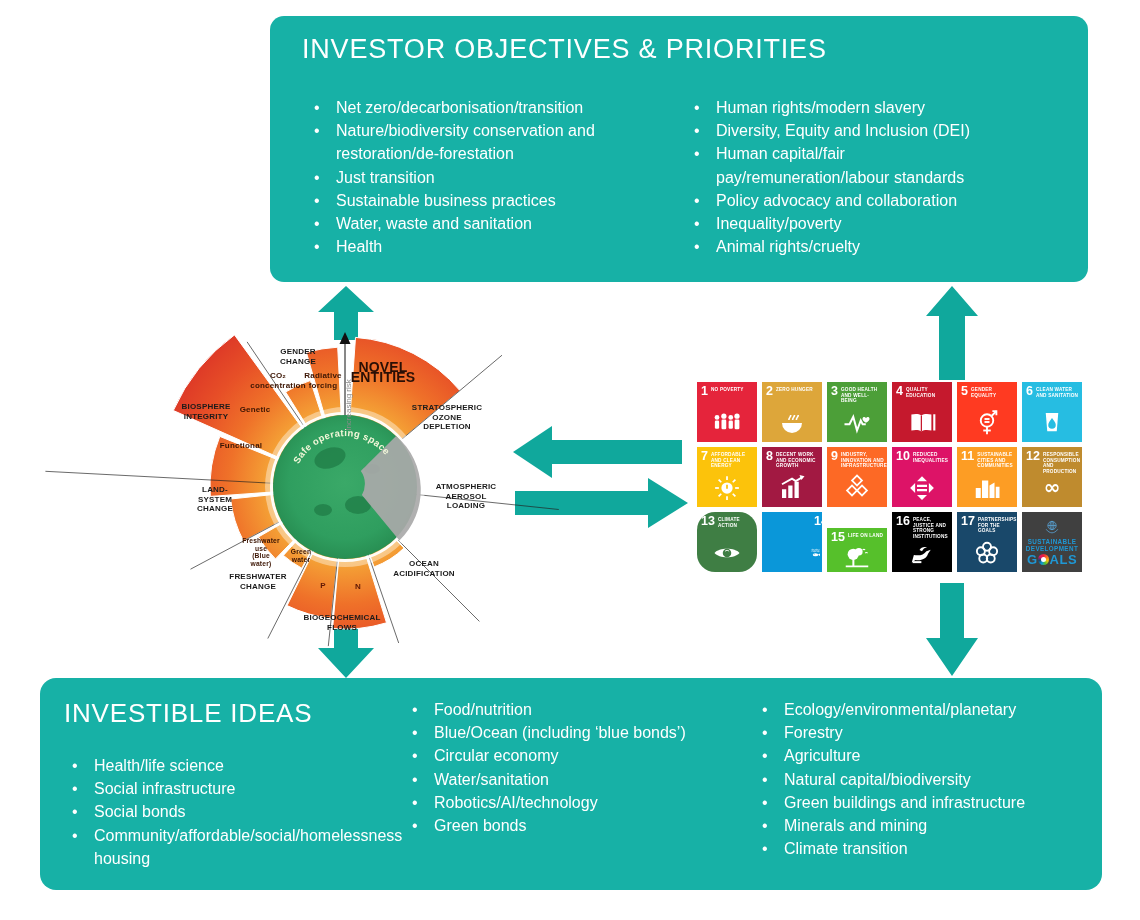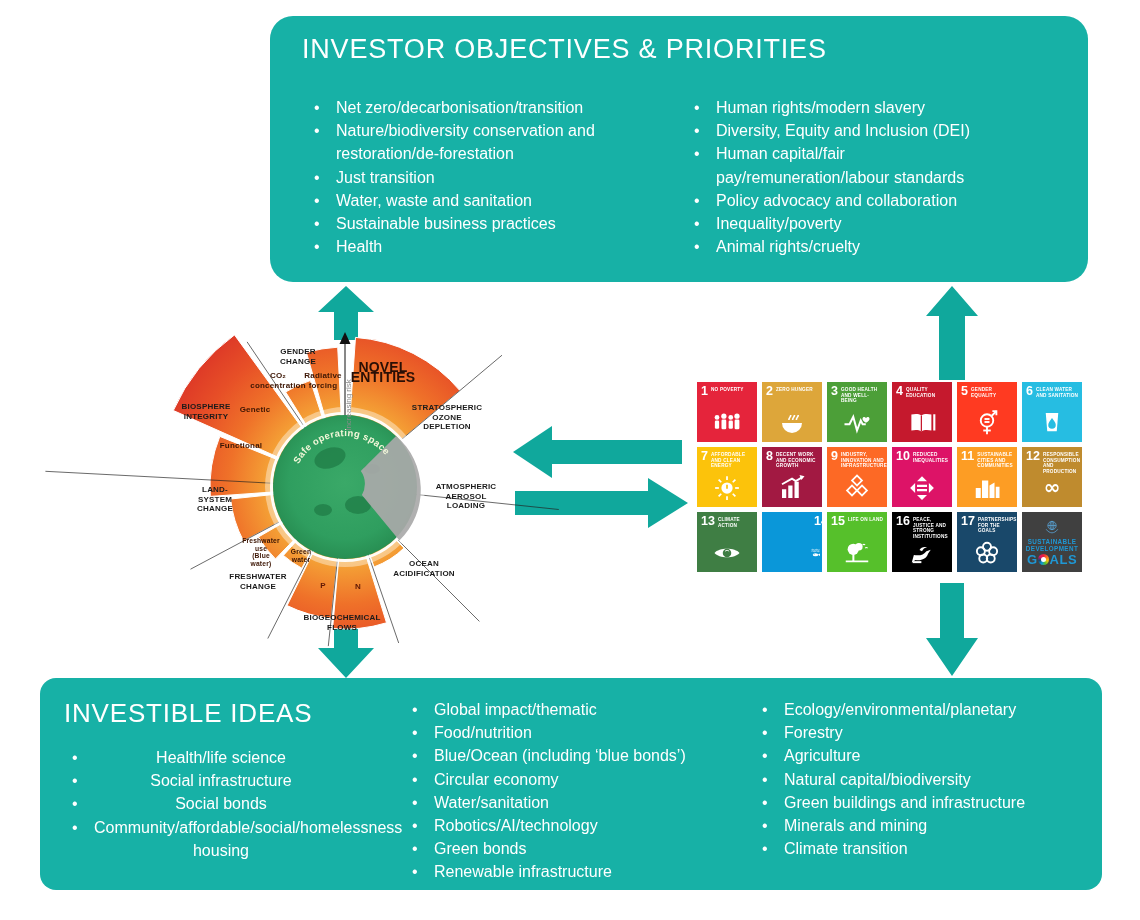--- a/index.html
+++ b/index.html
@@ -1,32 +1,32 @@
 <!DOCTYPE html>
 <html><head>
 <meta charset="utf-8">
 <style>
   html,body{margin:0;padding:0;}
   body{width:1140px;height:920px;position:relative;background:#ffffff;
        font-family:"Liberation Sans",sans-serif;overflow:hidden;}
   .abs{position:absolute;}
 
   
-  .teal-box{position:absolute;background:#17b1a6;border-radius:23px;color:#fff;}
+  .teal-box{position:absolute;background:#17b1a6;border-radius:14px;color:#fff;}
   #top-box{left:270px;top:16px;width:818px;height:266px;}
   #bottom-box{left:40px;top:678px;width:1062px;height:212px;border-radius:16px;}
   .box-title{position:absolute;color:#fff;font-weight:500;letter-spacing:.8px;font-size:27px;}
   #top-box .box-title{left:32px;top:18px;}
   #bottom-box .box-title{left:24px;top:20px;font-size:26px;}
   ul.blist{list-style:none;margin:0;padding:0;position:absolute;}
   ul.blist li{position:relative;padding-left:26px;font-size:16px;line-height:23.2px;color:#fff;}
   ul.blist li::before{content:"•";position:absolute;left:4px;top:0;font-size:16px;}
   #top-col1{left:40px;top:80px;width:310px;}
   #top-col2{left:420px;top:80px;width:310px;}
-  #bot-col1{left:28px;top:68px;width:280px;text-align:center;}
+  #bot-col1{left:28px;top:76px;width:280px;}
   #bot-col2{left:368px;top:20px;width:310px;}
   #bot-col3{left:718px;top:20px;width:330px;}
 
   
   #arrow-layer{left:0;top:0;pointer-events:none;}
 
   
   .pb-label{position:absolute;transform:translate(-50%,-50%);white-space:pre-line;
             text-align:center;color:#1b1b1b;font-size:8px;line-height:9.5px;
             font-weight:700;letter-spacing:.2px;}
@@ -56,22 +56,22 @@
 </style>
 </head>
 <body>
 
 <div class="teal-box" id="top-box">
   <div class="box-title">INVESTOR OBJECTIVES &amp; PRIORITIES</div>
   <ul class="blist" id="top-col1">
       <li>Net zero/decarbonisation/transition</li>
       <li>Nature/biodiversity conservation and restoration/de-forestation</li>
       <li>Just transition</li>
+      <li>Sustainable business practices</li>
       <li>Water, waste and sanitation</li>
-      <li>Sustainable business practices</li>
       <li>Health</li>
     </ul>
   <ul class="blist" id="top-col2">
       <li>Human rights/modern slavery</li>
       <li>Diversity, Equity and Inclusion (DEI)</li>
       <li>Human capital/fair pay/remuneration/labour standards</li>
       <li>Policy advocacy and collaboration</li>
       <li>Inequality/poverty</li>
       <li>Animal rights/cruelty</li>
     </ul>
@@ -79,28 +79,26 @@
 
 <div class="teal-box" id="bottom-box">
   <div class="box-title">INVESTIBLE IDEAS</div>
   <ul class="blist" id="bot-col1">
       <li>Health/life science</li>
       <li>Social infrastructure</li>
       <li>Social bonds</li>
       <li>Community/affordable/social/homelessness housing</li>
     </ul>
   <ul class="blist" id="bot-col2">
-      <li>Global impact/thematic</li>
       <li>Food/nutrition</li>
       <li>Blue/Ocean (including ‘blue bonds’)</li>
       <li>Circular economy</li>
       <li>Water/sanitation</li>
       <li>Robotics/AI/technology</li>
       <li>Green bonds</li>
-      <li>Renewable infrastructure</li>
     </ul>
   <ul class="blist" id="bot-col3">
       <li>Ecology/environmental/planetary</li>
       <li>Forestry</li>
       <li>Agriculture</li>
       <li>Natural capital/biodiversity</li>
       <li>Green buildings and infrastructure</li>
       <li>Minerals and mining</li>
       <li>Climate transition</li>
     </ul>
@@ -393,21 +391,21 @@
       <div class="sdg-head">
         <span class="sdg-num">12</span>
         <span class="sdg-title">RESPONSIBLE CONSUMPTION AND PRODUCTION</span>
       </div>
       <div class="sdg-icon">
         <svg viewBox="0 0 24 24" width="30" height="30">
           <text x="12" y="17" font-size="16" font-weight="700" fill="#fff" text-anchor="middle" font-family="DejaVu Sans,sans-serif">∞</text>
         </svg>
       </div>
     </div>
-    <div class="sdg-tile" style="background: rgb(63, 126, 68);">
+    <div class="sdg-tile" style="background: rgb(63, 126, 68); border-radius: 18px;">
       <div class="sdg-head">
         <span class="sdg-num">13</span>
         <span class="sdg-title">CLIMATE ACTION</span>
       </div>
       <div class="sdg-icon">
         <svg viewBox="0 0 24 24" width="30" height="30">
           <path fill="#fff" d="M2 12c3.5-4.5 16.5-4.5 20 0-3.5 4.5-16.5 4.5-20 0z"></path>
           <circle cx="12" cy="12" r="3.4" fill="#3F7E44"></circle>
           <path d="M10.5 10.5c1-.8 2.5-.8 3.2.2" stroke="#fff" stroke-width=".8" fill="none"></path>
         </svg>
@@ -425,21 +423,21 @@
             <path d="M3 8.5q2-1.5 4 0t4 0t4 0t4 0"></path>
           </g>
           <g fill="#fff">
             <ellipse cx="11" cy="15.5" rx="5.5" ry="3.2"></ellipse>
             <polygon points="15.5,15.5 20,12.8 20,18.2"></polygon>
           </g>
           <circle cx="8.3" cy="14.8" r=".8" fill="#0A97D9"></circle>
         </svg>
       </div>
     </div>
-    <div class="sdg-tile" style="background: rgb(86, 192, 43);">
+    <div class="sdg-tile" style="background: rgb(86, 192, 43); margin-top: 16px;">
       <div class="sdg-head">
         <span class="sdg-num">15</span>
         <span class="sdg-title">LIFE ON LAND</span>
       </div>
       <div class="sdg-icon">
         <svg viewBox="0 0 24 24" width="30" height="30">
           <g fill="#fff">
             <circle cx="9" cy="9" r="4.5"></circle>
             <circle cx="13.5" cy="7" r="3"></circle>
             <rect x="8.3" y="11" width="1.6" height="7.5"></rect>

